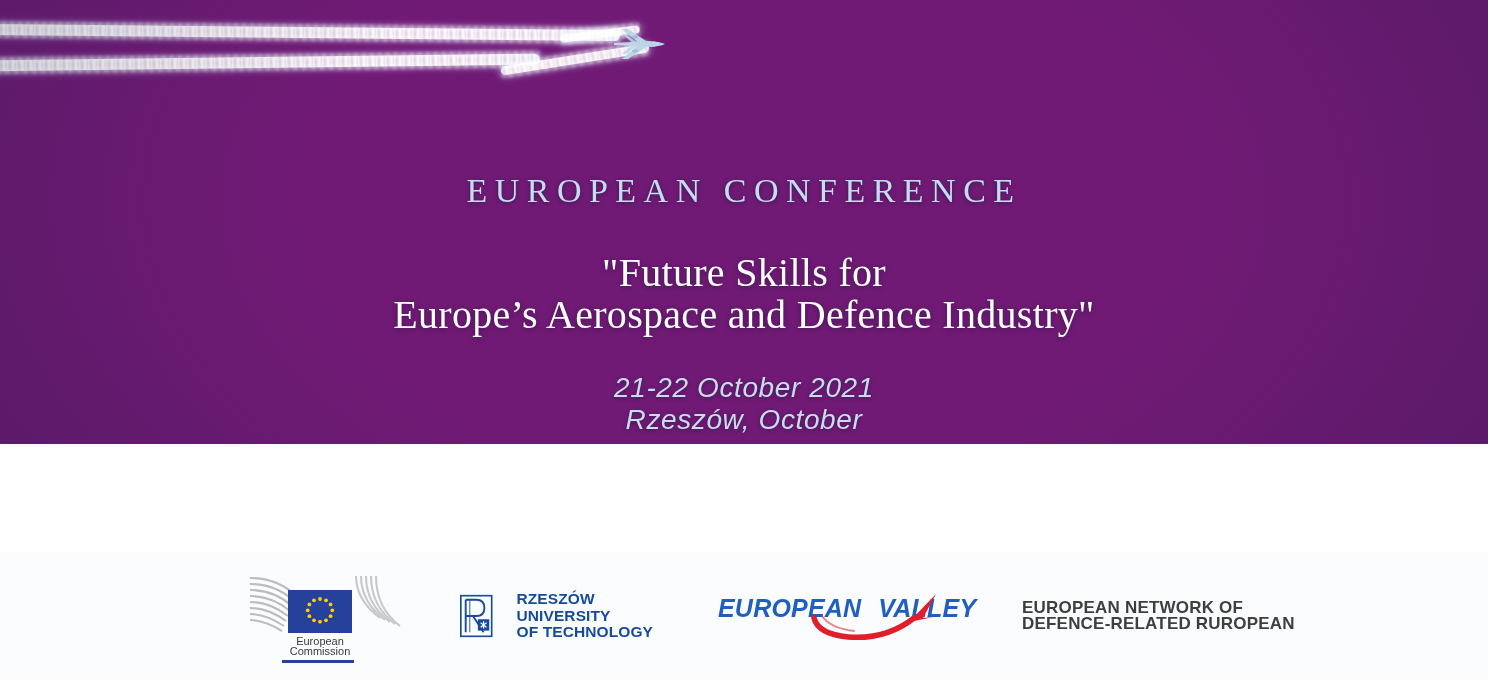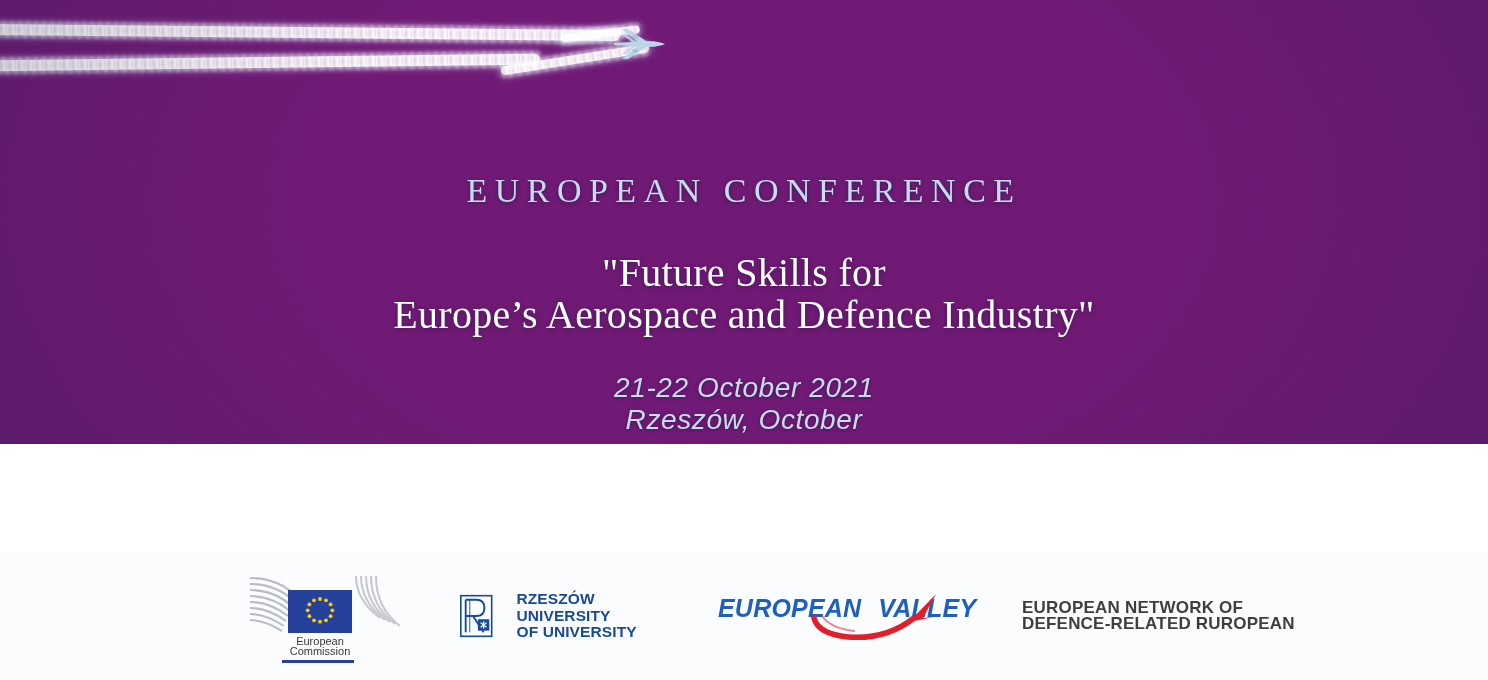--- a/index.html
+++ b/index.html
@@ -232,21 +232,21 @@
         <path d="M7 6 L7 46 M7 6 L20 6 Q30 6 30 16 Q30 26 20 26 L7 26" fill="none" stroke="#174a9c" stroke-width="2.3"></path>
         <path d="M16 26 L29 46" fill="none" stroke="#174a9c" stroke-width="2.3"></path>
         <path d="M12 6 L12 46" fill="none" stroke="#174a9c" stroke-width="1.4" opacity="0.8"></path>
         <rect x="22" y="30" width="14" height="14" fill="#174a9c"></rect>
         <g stroke="#ffffff" stroke-width="1.5">
           <path d="M29 32.5 L29 41.5 M25.4 34.2 L32.6 39.8 M32.6 34.2 L25.4 39.8"></path>
         </g>
       </svg>
       <div class="rut-text">
         <div>RZESZÓW UNIVERSITY</div>
-        <div>OF UNIVERSITY</div>
+        <div>OF TECHNOLOGY</div>
       </div>
     </div>
 
     <div class="logo-av">
       <div class="av-word">
         <span>EUROPEAN</span><span class="gap"></span><span>VALLEY</span>
       </div>
       <svg class="av-swoosh" viewBox="0 0 222 56">
         <path d="M96 30 Q100 46 130 49 Q168 52 196 30" fill="none" stroke="#e01f2b" stroke-width="5.5" stroke-linecap="round"></path>
         <path d="M104 28 Q112 40 136 43" fill="none" stroke="#e01f2b" stroke-width="2" opacity="0.55" stroke-linecap="round"></path>

